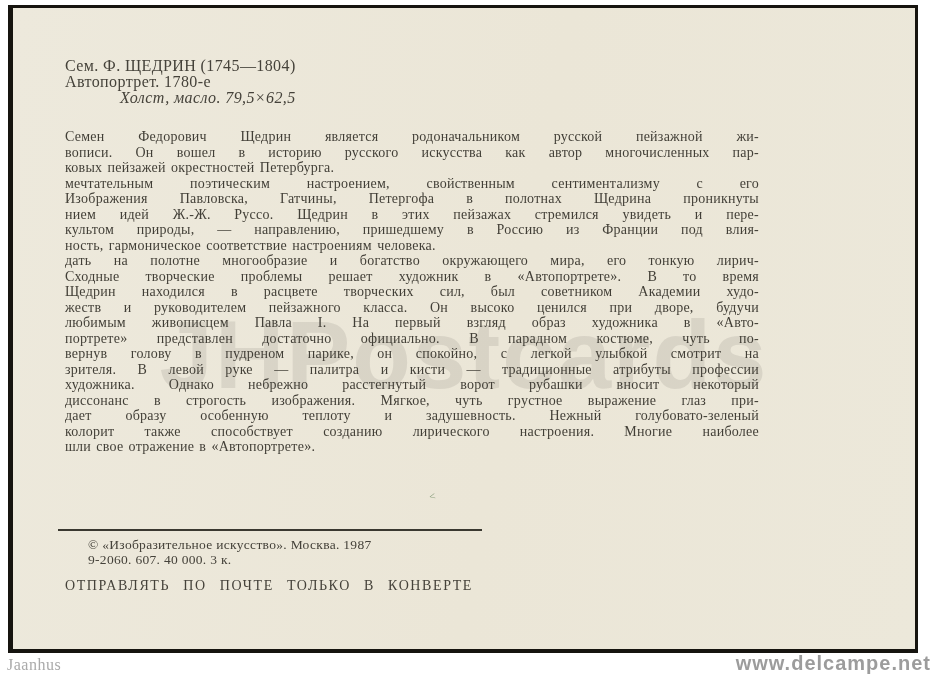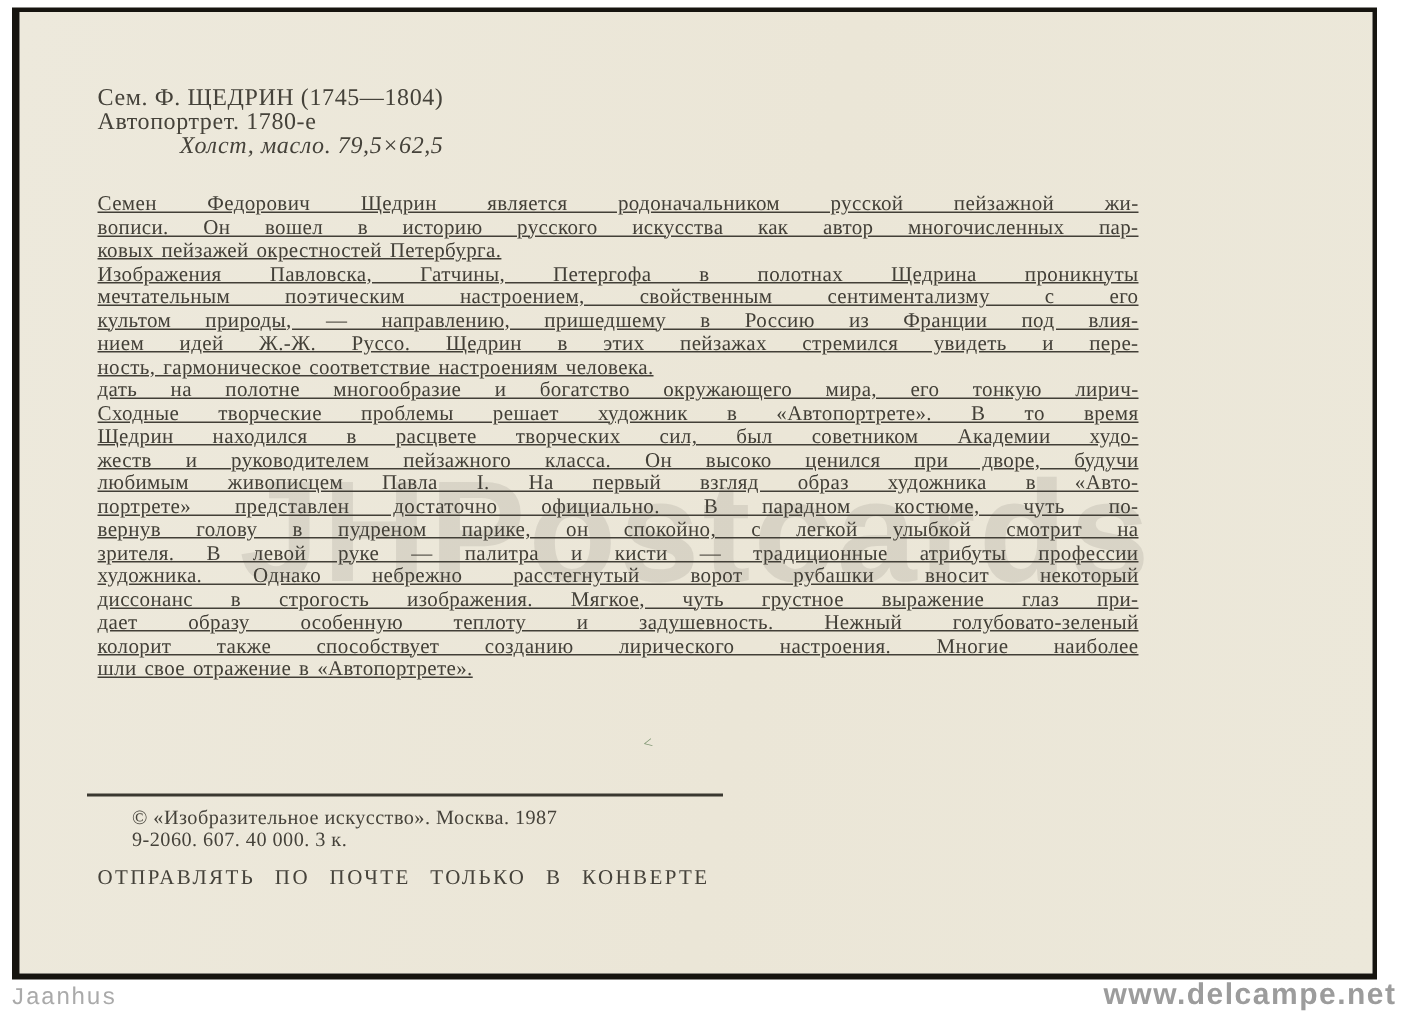--- a/index.html
+++ b/index.html
@@ -32,21 +32,21 @@
     color:#45423a;font-size:16px;line-height:16.2px;letter-spacing:0.4px;
     white-space:nowrap;
   }
   .header .it{font-style:italic;text-align:right;}
   .bodytext{
     position:absolute;left:52px;top:121px;width:694px;
     color:#423f37;font-size:14px;line-height:15.5px;
   }
   .bline{
     text-align:justify;text-align-last:justify;
-    letter-spacing:0.25px;word-spacing:1.5px;white-space:normal;text-decoration:underline;
+    letter-spacing:0.25px;word-spacing:1.5px;white-space:normal;
   }
   .bline.pend{text-align-last:left;}
   .printmark{
     position:absolute;left:416px;top:482px;color:#7f9672;font-size:11px;
     transform:rotate(-12deg);
   }
   .rule{
     position:absolute;left:45px;top:521px;width:424px;height:2px;
     background:#3a3830;
   }
@@ -56,21 +56,21 @@
     white-space:nowrap;
     margin-left:23px;
   }
   .notice{
     position:absolute;left:52px;top:570px;
     color:#45423a;font-size:14px;letter-spacing:1.6px;word-spacing:8px;
     white-space:nowrap;
   }
   .footer-left{
     position:absolute;left:7px;top:656px;
-    font-family:Liberation Mono, monospace;
+    font-family:Liberation Serif, serif;
     font-size:16px;color:#aaaaaa;letter-spacing:0.5px;
   }
   .footer-right{
     position:absolute;right:7px;top:652px;
     font-family:"Liberation Sans","DejaVu Sans",sans-serif;
     font-size:20px;font-weight:bold;color:#9c9c9c;letter-spacing:1px;
   }
 </style>
 </head>
 <body>
@@ -83,24 +83,24 @@
     <div class="header">
       <div>Сем. Ф. ЩЕДРИН (1745—1804)</div>
       <div>Автопортрет. 1780-е</div>
       <div class="it">Холст, масло. 79,5×62,5</div>
     </div>
 
     <div class="bodytext">
         <div class="bline">Семен Федорович Щедрин является родоначальником русской пейзажной жи-</div>
         <div class="bline">вописи. Он вошел в историю русского искусства как автор многочисленных пар-</div>
         <div class="bline pend">ковых пейзажей окрестностей Петербурга.</div>
+        <div class="bline">мечтательным поэтическим настроением, свойственным сентиментализму с его</div>
         <div class="bline">Изображения Павловска, Гатчины, Петергофа в полотнах Щедрина проникнуты</div>
-        <div class="bline">мечтательным поэтическим настроением, свойственным сентиментализму с его</div>
+        <div class="bline">нием идей Ж.-Ж. Руссо. Щедрин в этих пейзажах стремился увидеть и пере-</div>
         <div class="bline">культом природы, — направлению, пришедшему в Россию из Франции под влия-</div>
-        <div class="bline">нием идей Ж.-Ж. Руссо. Щедрин в этих пейзажах стремился увидеть и пере-</div>
         <div class="bline pend">ность, гармоническое соответствие настроениям человека.</div>
         <div class="bline">дать на полотне многообразие и богатство окружающего мира, его тонкую лирич-</div>
         <div class="bline">Сходные творческие проблемы решает художник в «Автопортрете». В то время</div>
         <div class="bline">Щедрин находился в расцвете творческих сил, был советником Академии худо-</div>
         <div class="bline">жеств и руководителем пейзажного класса. Он высоко ценился при дворе, будучи</div>
         <div class="bline">любимым живописцем Павла I. На первый взгляд образ художника в «Авто-</div>
         <div class="bline">портрете» представлен достаточно официально. В парадном костюме, чуть по-</div>
         <div class="bline">вернув голову в пудреном парике, он спокойно, с легкой улыбкой смотрит на</div>
         <div class="bline">зрителя. В левой руке — палитра и кисти — традиционные атрибуты профессии</div>
         <div class="bline">художника. Однако небрежно расстегнутый ворот рубашки вносит некоторый</div>

